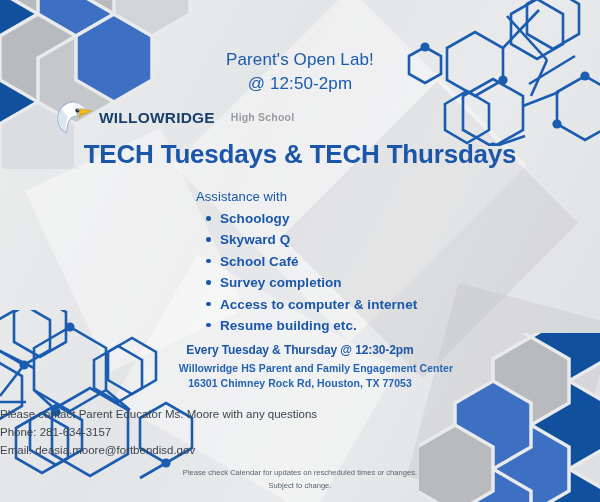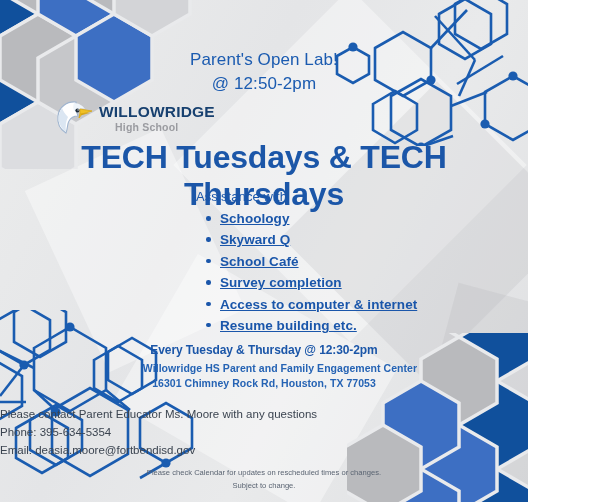--- a/index.html
+++ b/index.html
@@ -5,21 +5,21 @@
   html, body {
     margin: 0;
     padding: 0;
     background: #ffffff;
   }
   body {
     font-family: "Liberation Sans", sans-serif;
   }
   #flyer {
     position: relative;
-    width: 528px;
+    width: 600px;
     height: 502px;
     overflow: hidden;
     background: #e6e7e9;
   }
   
   .bg-base {
     position: absolute;
     inset: 0;
     background:
       linear-gradient(118deg, #eceded 0%, #e4e5e7 38%, #e9eaeb 62%, #dedfe1 100%);
@@ -72,21 +72,20 @@
     position: absolute;
     left: 54px;
     top: 98px;
     display: flex;
     align-items: center;
     gap: 5px;
   }
   .logo-mark { display: block; }
   .logo-words {
     display: flex;
-    flex-direction: column;
     line-height: 1;
     padding-top: 2px;
   }
   .logo-name {
     font-size: 15.5px;
     font-weight: bold;
     color: #17406f;
     letter-spacing: 0.2px;
   }
   .logo-sub {
@@ -96,42 +95,41 @@
     letter-spacing: 0.2px;
     margin-top: 2px;
     margin-left: 16px;
   }
 
   .title {
     position: absolute;
     left: 0; right: 0;
     top: 139px;
     text-align: center;
-    font-size: 32px;
+    font-size: 26px;
     font-weight: bold;
     color: #1b56a8;
     letter-spacing: -0.2px;
   }
 
   .assist {
     position: absolute;
     left: 196px;
     top: 189px;
     color: #1a56aa;
   }
   .assist-head {
     font-size: 13px;
     font-weight: normal;
     letter-spacing: 0.1px;
   }
   .assist-list {
     margin: 4px 0 14px 0;
     padding-left: 24px;
     list-style: none;
-    text-decoration: underline;
   }
   .assist-list li {
     position: relative;
     font-size: 13.5px;
     font-weight: bold;
     line-height: 1.585;
     letter-spacing: 0.05px;
   }
   .assist-list li::before {
     content: "";
@@ -331,21 +329,21 @@
     </div>
 
     <div class="venue">
       <div class="venue-when">Every Tuesday &amp; Thursday @ 12:30-2pm</div>
       <div class="venue-place">Willowridge HS Parent and Family Engagement Center</div>
       <div class="venue-addr">16301 Chimney Rock Rd, Houston, TX 77053</div>
     </div>
 
     <div class="contact">
       <div>Please contact Parent Educator Ms. Moore with any questions</div>
-      <div>Phone: 395-634-5354</div>
+      <div>Phone: 281-634-3157</div>
       <div>Email: deasia.moore@fortbendisd.gov</div>
     </div>
 
     <div class="finenote">
       <div>Please check Calendar for updates on rescheduled times or changes.</div>
       <div>Subject to change.</div>
     </div>
 
   </div>
 </div>

